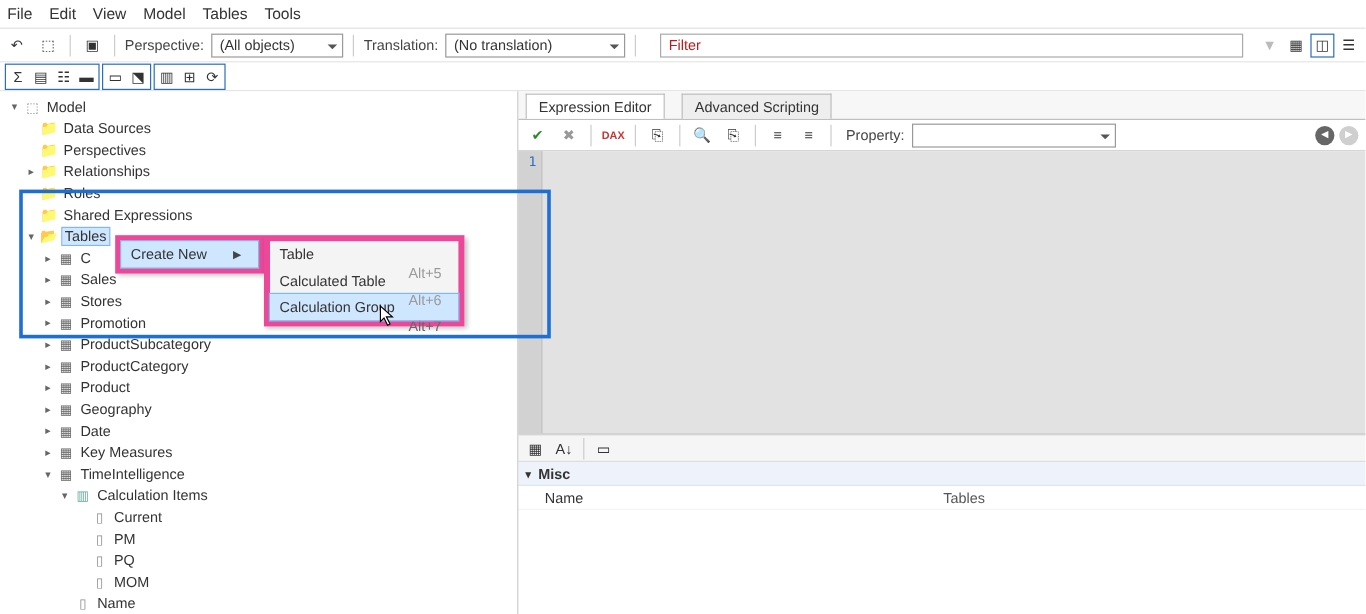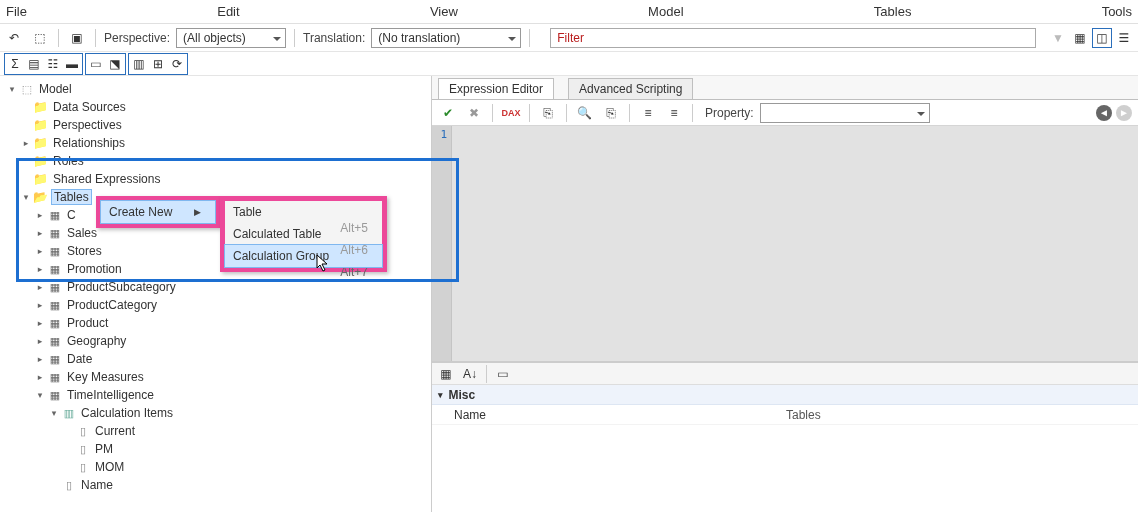--- a/index.html
+++ b/index.html
@@ -1,19 +1,19 @@
 <!DOCTYPE html>
 <html><head>
 <meta charset="utf-8">
 <style>
   * { box-sizing: border-box; margin: 0; padding: 0; font-family: "Segoe UI", Tahoma, sans-serif; font-size: 12px; color: #333; }
   body { background: #fff; width: 1138px; height: 512px; overflow: hidden; position: relative; }
 
   
-  .menubar { height: 24px; display: flex; align-items: center; padding: 2px 6px; gap: 14px; border-bottom: 1px solid #e0e0e0; justify-content: space-between; }
+  .menubar { height: 24px; display: flex; align-items: center; padding: 2px 6px; gap: 14px; border-bottom: 1px solid #e0e0e0; }
   .menubar span { font-size: 13px; }
 
   
   .toolbar1 { height: 28px; display: flex; align-items: center; padding: 2px 4px; gap: 6px; border-bottom: 1px solid #e5e5e5; }
   .tb-btn { width: 20px; height: 20px; display: inline-flex; align-items: center; justify-content: center; border: 1px solid transparent; }
   .tb-sep { width: 1px; height: 18px; background: #ccc; margin: 0 2px; }
   .lbl { font-size: 12px; color: #444; }
   .combo { height: 20px; border: 1px solid #999; background: #fff; display: inline-flex; align-items: center; padding: 0 16px 0 6px; position: relative; min-width: 110px; }
   .combo::after { content: ""; position: absolute; right: 4px; top: 8px; border-left: 4px solid transparent; border-right: 4px solid transparent; border-top: 4px solid #555; }
   .filter-box { flex: 1; height: 20px; border: 1px solid #aaa; display: flex; align-items: center; padding: 0 6px; color: #b91c1c; margin-right: 6px; margin-left: 12px; }
@@ -241,20 +241,25 @@
           <span class="nlabel">Current</span>
         </div>
       <div class="node ind4">
           <span class="tw"></span>
           <span class="ic column"></span>
           <span class="nlabel">PM</span>
         </div>
       <div class="node ind4">
           <span class="tw"></span>
           <span class="ic column"></span>
+          <span class="nlabel">PQ</span>
+        </div>
+      <div class="node ind4">
+          <span class="tw"></span>
+          <span class="ic column"></span>
           <span class="nlabel">MOM</span>
         </div>
       <div class="node ind3">
           <span class="tw"></span>
           <span class="ic column"></span>
           <span class="nlabel">Name</span>
         </div>
 
     </div>
   </div>

